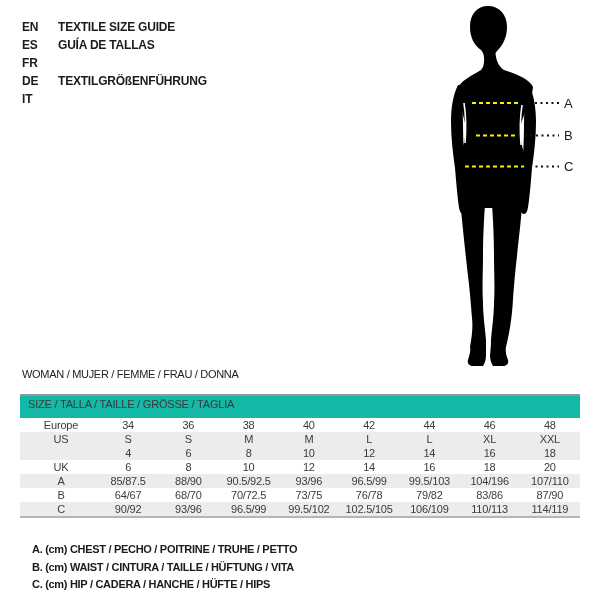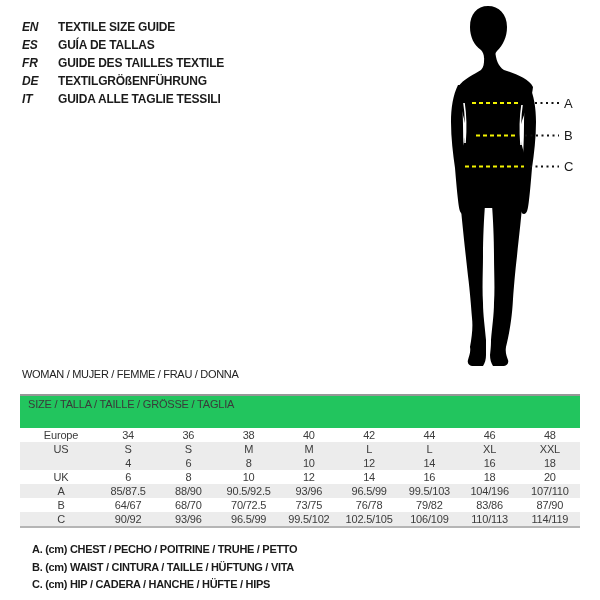--- a/index.html
+++ b/index.html
@@ -3,28 +3,28 @@
 <meta charset="utf-8">
 <style>
   html,body{margin:0;padding:0;background:#fff;}
   #page{
     position:relative;width:600px;height:600px;background:#ffffff;overflow:hidden;
     font-family:"Liberation Sans","DejaVu Sans",sans-serif;color:#1c1c1c;
   }
   
   #lang-rows{position:absolute;left:22px;top:18px;}
   .lang-row{display:flex;line-height:18px;font-size:12px;font-weight:700;letter-spacing:-0.2px;color:#1b1b1b;}
-  .lang-code{width:36px;flex:0 0 36px;font-style:italic;}
+  .lang-code{width:36px;flex:0 0 36px;}
   
   #figure-wrap{position:absolute;left:440px;top:0;width:160px;height:380px;}
   
   #table-title{position:absolute;left:22px;top:368px;font-size:11px;font-weight:400;letter-spacing:-0.3px;color:#222;}
   
   #size-table{position:absolute;left:20px;top:394px;width:560px;border-top:2px solid #979797;border-bottom:2px solid #b5b5b5;}
-  .thead{height:32px;line-height:16px;background:#22c55e;color:#3a3a3a;font-size:11px;letter-spacing:-0.2px;padding-left:8px;}
+  .thead{height:22px;line-height:16px;background:#14b8a6;color:#3a3a3a;font-size:11px;letter-spacing:-0.2px;padding-left:8px;}
   .trow{display:grid;grid-template-columns:78px repeat(8,1fr);height:14px;line-height:14px;font-size:11px;letter-spacing:-0.2px;color:#3c3c3c;background:#ffffff;}
   .trow.shade{background:#ececec;}
   .tlabel{padding-left:4px;text-align:center;}
   .tcell{text-align:center;}
   
   #legend-lines{position:absolute;left:32px;top:541px;}
   .legend-line{font-size:11px;font-weight:700;letter-spacing:-0.3px;line-height:17.5px;color:#1b1b1b;}
 </style>
 </head>
 <body>
@@ -35,29 +35,27 @@
       <div class="lang-row">
         <span class="lang-code">EN</span>
         <span class="lang-label">TEXTILE SIZE GUIDE</span>
       </div>
       <div class="lang-row">
         <span class="lang-code">ES</span>
         <span class="lang-label">GUÍA DE TALLAS</span>
       </div>
       <div class="lang-row">
         <span class="lang-code">FR</span>
-        <span class="lang-label">GUIDE DES TAILLES TEXTILE</span>
       </div>
       <div class="lang-row">
         <span class="lang-code">DE</span>
         <span class="lang-label">TEXTILGRÖßENFÜHRUNG</span>
       </div>
       <div class="lang-row">
         <span class="lang-code">IT</span>
-        <span class="lang-label">GUIDA ALLE TAGLIE TESSILI</span>
       </div>
     </div>
 
   <div id="figure-wrap">
     <svg width="160" height="380" viewBox="0 0 160 380" xmlns="http://www.w3.org/2000/svg">
       <g fill="#000000">
 
         <path d="M 48,6 C 59,6 67,14 67,27 C 67,37 63,45 57,51 C 55,53 54,56 54,58 L 44,58 C 44,55 43,52 41,50 C 34,45 30,37 30,27 C 30,14 37,6 48,6 Z"></path>
 
         <path d="M 44,50 L 55,50 C 56,60 58,66 64,70 C 76,74 89,79 93,87 C 92,97 89,102 87,107 C 84,116 80,124 80,131 C 80,139 82,146 84,153 C 86,160 87,166 87,172 C 88,182 85,191 82,197 C 79,203 70,207 60,208 L 38,208 C 30,207 23,203 21,197 C 18,191 16,182 17,172 C 17,166 19,160 21,153 C 23,146 25,139 26,131 C 26,124 23,116 21,107 C 19,102 17,97 18,87 C 23,79 35,74 41,70 C 45,66 44,60 44,50 Z"></path>

